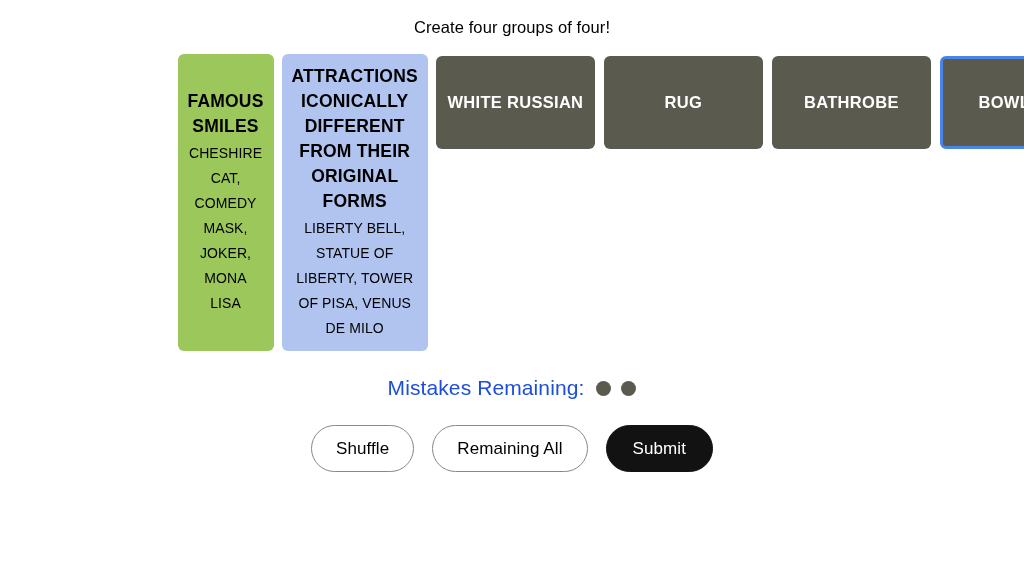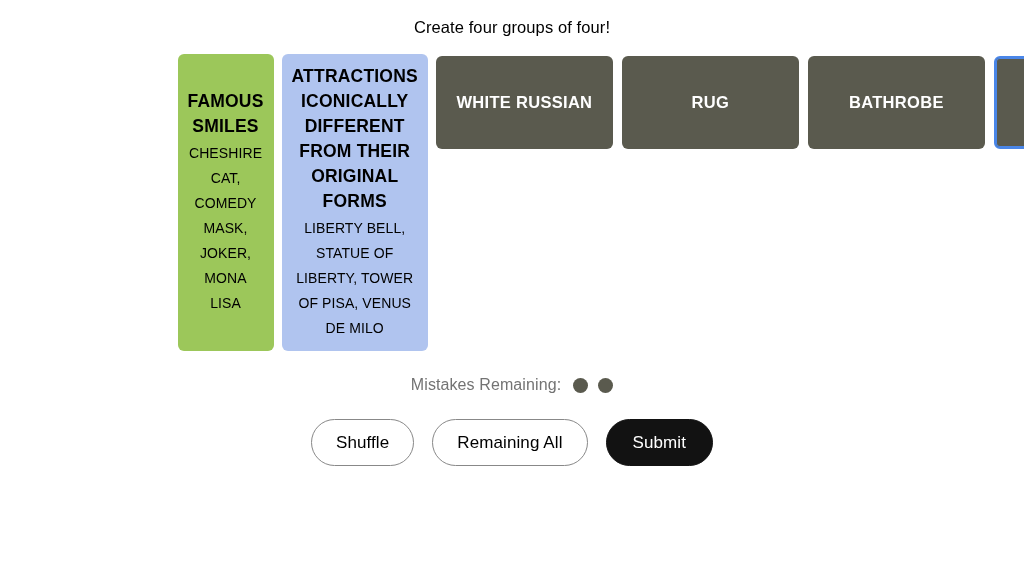--- a/index.html
+++ b/index.html
@@ -71,21 +71,21 @@
   }
   .category.wide { min-height: 83px; }
 
   
   .tile-row {
     display: flex;
     gap: 9px;
     margin-top: 2px;
   }
   .tile {
-    width: 177px;
+    width: 159px;
     height: 93px;
     border-radius: 6px;
     background: #5a5a4e;
     color: #ffffff;
     font-size: 16.5px;
     font-weight: 700;
     letter-spacing: 0.3px;
     display: flex;
     align-items: center;
     justify-content: center;
@@ -101,23 +101,23 @@
 
   
   .mistakes {
     display: flex;
     align-items: center;
     justify-content: center;
     gap: 9px;
     margin-top: 25px;
   }
   .mistakes-label {
-    font-size: 16px;
-    font-weight: 400;
-    color: #737373;
+    font-size: 21px;
+    font-weight: 400;
+    color: #1d4ed8;
     letter-spacing: 0.1px;
   }
   .dots {
     display: flex;
     gap: 10px;
     align-items: center;
     margin-left: 3px;
   }
   .dot {
     width: 15px;

